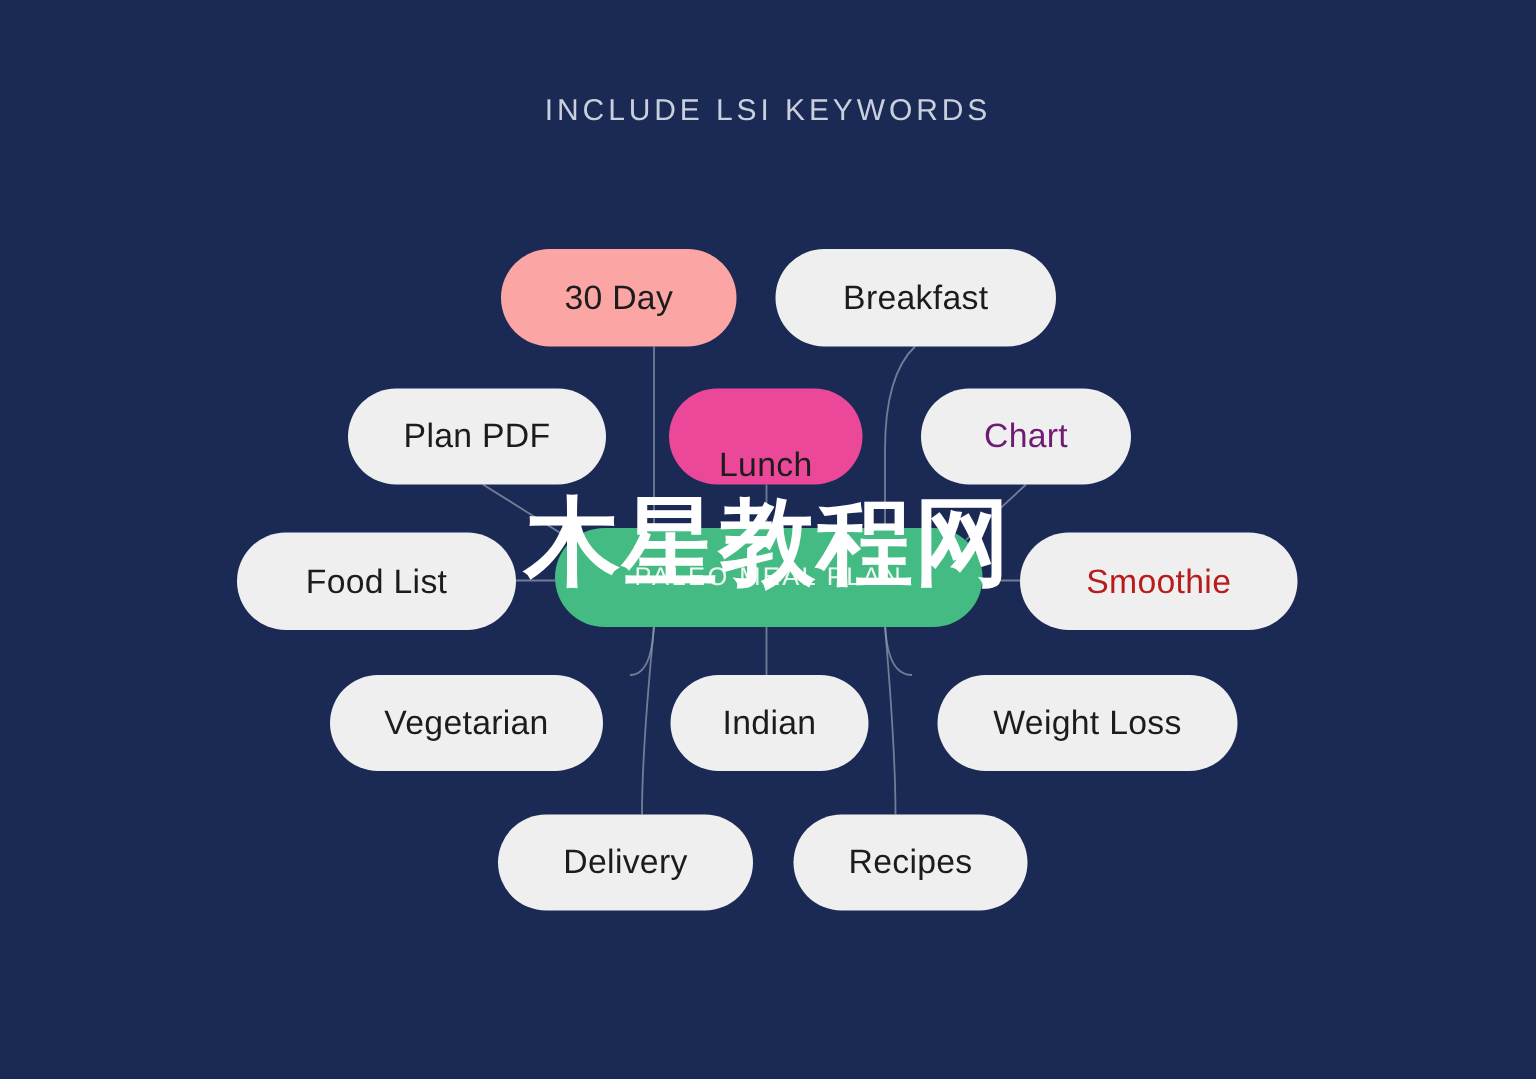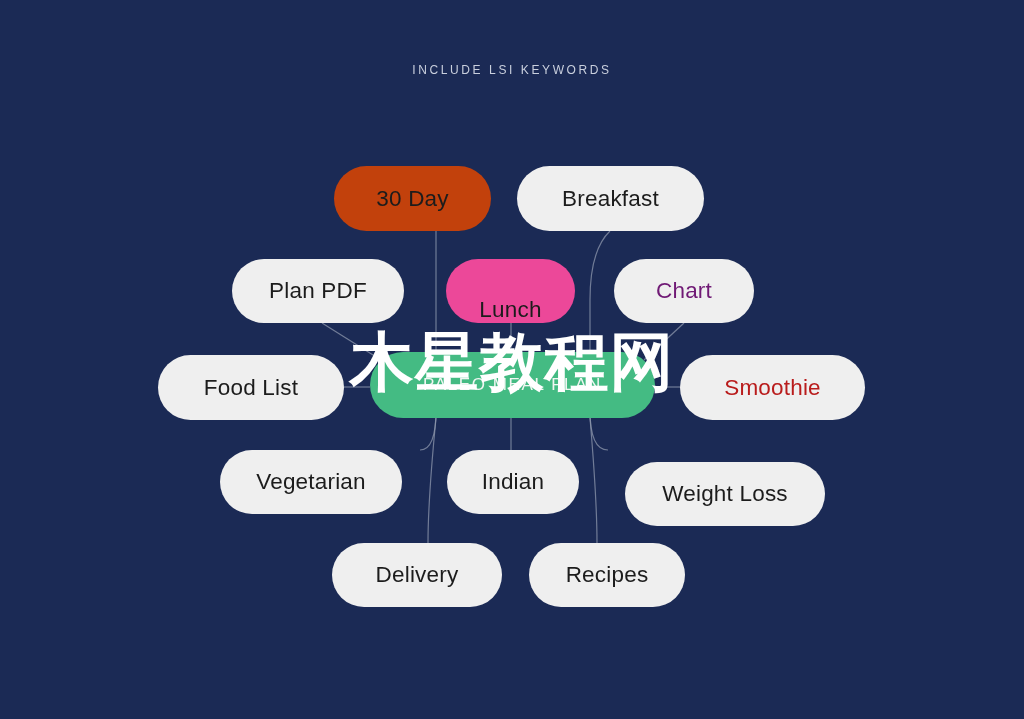--- a/index.html
+++ b/index.html
@@ -19,21 +19,21 @@
     background: #1b2a55;
     overflow: hidden;
   }
   #page-title {
     position: absolute;
     left: 0;
     top: 63px;
     width: 1024px;
     text-align: center;
     color: #c9cfdd;
-    font-size: 12px;
+    font-size: 20px;
     font-weight: 500;
     letter-spacing: 2.6px;
     font-family: "Liberation Sans", sans-serif;
   }
   #links {
     position: absolute;
     left: 0;
     top: 0;
     width: 1024px;
     height: 719px;
@@ -91,21 +91,21 @@
       <path d="M 370 387 L 344 387" fill="none" stroke="#8f98ad" stroke-width="1.2" opacity="0.75"></path>
       <path d="M 655 387 L 680 387" fill="none" stroke="#8f98ad" stroke-width="1.2" opacity="0.75"></path>
       <path d="M 436 410 Q 436 450 420 450" fill="none" stroke="#8f98ad" stroke-width="1.2" opacity="0.75"></path>
       <path d="M 511 418 L 511 450" fill="none" stroke="#8f98ad" stroke-width="1.2" opacity="0.75"></path>
       <path d="M 590 410 Q 590 450 608 450" fill="none" stroke="#8f98ad" stroke-width="1.2" opacity="0.75"></path>
       <path d="M 436 418 Q 428 500 428 543" fill="none" stroke="#8f98ad" stroke-width="1.2" opacity="0.75"></path>
       <path d="M 590 418 Q 597 500 597 543" fill="none" stroke="#8f98ad" stroke-width="1.2" opacity="0.75"></path>
     </svg>
 
   <div id="nodes-layer">
-      <div class="node" style="left: 334px; top: 166px; width: 157px; height: 65px; background: #c2410c; color: rgb(28, 28, 28);">
+      <div class="node" style="left: 334px; top: 166px; width: 157px; height: 65px; background: #fca5a5; color: rgb(28, 28, 28);">
         <span>30 Day</span>
       </div>
       <div class="node" style="left: 517px; top: 166px; width: 187px; height: 65px; background: rgb(239, 239, 239); color: rgb(28, 28, 28);">
         <span>Breakfast</span>
       </div>
       <div class="node" style="left: 232px; top: 259px; width: 172px; height: 64px; background: rgb(239, 239, 239); color: rgb(28, 28, 28);">
         <span>Plan PDF</span>
       </div>
       <div class="node" style="left: 446px; top: 259px; width: 129px; height: 64px; background: #ec4899; color: rgb(28, 28, 28); align-items: flex-end;">
         <span>Lunch</span>
@@ -118,21 +118,21 @@
       </div>
       <div class="node" style="left: 680px; top: 355px; width: 185px; height: 65px; background: rgb(239, 239, 239); color: #b91c1c;">
         <span>Smoothie</span>
       </div>
       <div class="node" style="left: 220px; top: 450px; width: 182px; height: 64px; background: rgb(239, 239, 239); color: rgb(28, 28, 28); align-items: center;">
         <span>Vegetarian</span>
       </div>
       <div class="node" style="left: 447px; top: 450px; width: 132px; height: 64px; background: rgb(239, 239, 239); color: rgb(28, 28, 28);">
         <span>Indian</span>
       </div>
-      <div class="node" style="left: 625px; top: 462px; width: 200px; height: 64px; background: rgb(239, 239, 239); color: rgb(28, 28, 28);">
+      <div class="node" style="left: 625px; top: 450px; width: 200px; height: 64px; background: rgb(239, 239, 239); color: rgb(28, 28, 28);">
         <span>Weight Loss</span>
       </div>
       <div class="node" style="left: 332px; top: 543px; width: 170px; height: 64px; background: rgb(239, 239, 239); color: rgb(28, 28, 28);">
         <span>Delivery</span>
       </div>
       <div class="node" style="left: 529px; top: 543px; width: 156px; height: 64px; background: rgb(239, 239, 239); color: rgb(28, 28, 28);">
         <span>Recipes</span>
       </div>
     </div>
 

